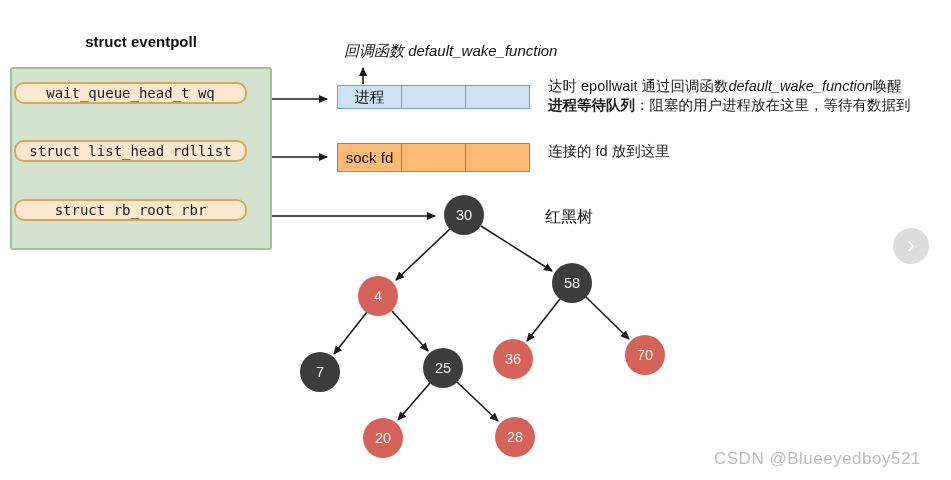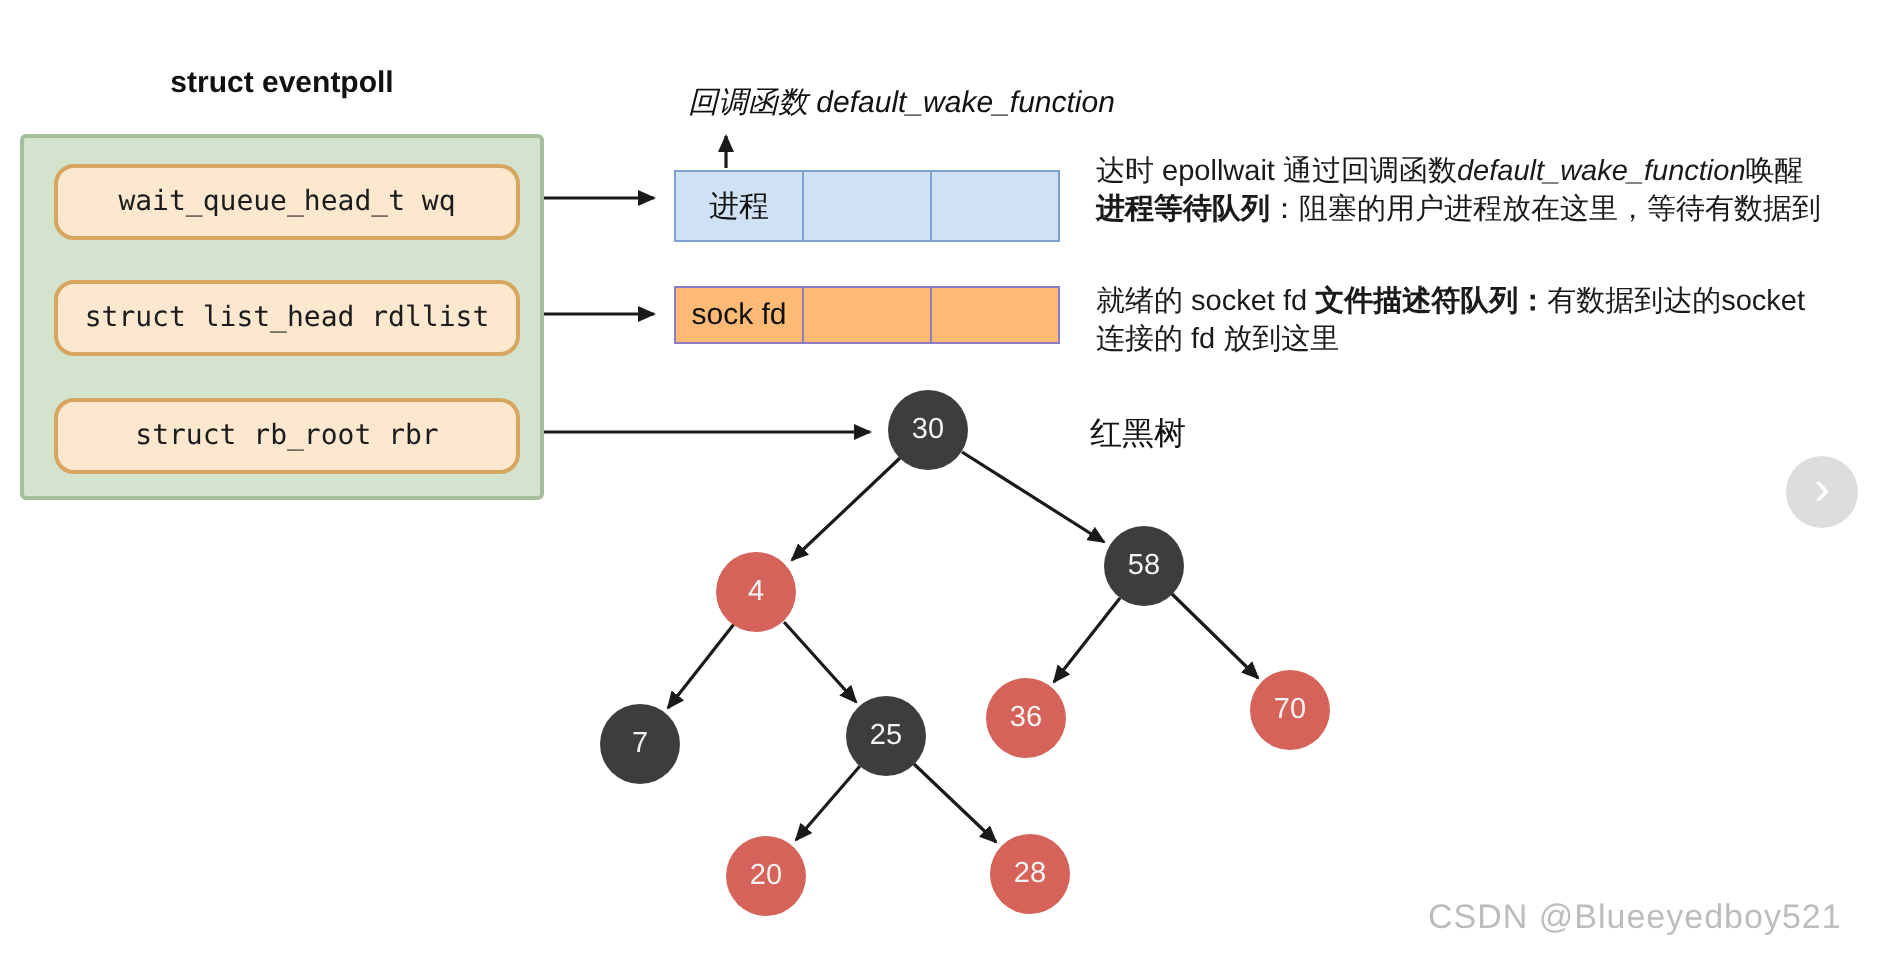--- a/index.html
+++ b/index.html
@@ -24,21 +24,21 @@
     font-size: 15px; font-weight: 700; color: #111;
   }
   .eventpoll-box {
     left: 10px; top: 67px; width: 262px; height: 183px;
     background: #d3e3ce;
     border: 2px solid #a5bf9c;
     border-radius: 3px;
   }
   .struct-field {
     position: absolute;
-    left: 15px; width: 233px; height: 38px;
+    left: 2px; width: 233px; height: 22px;
     background: #fce8cf;
     border: 2px solid #d8a55e;
     border-radius: 10px;
     display: flex; align-items: center; justify-content: center;
     font-family: "DejaVu Sans Mono", "Liberation Mono", monospace;
     font-size: 14px; color: #1c1c1c; white-space: nowrap;
   }
   .field-0 { top: 13px; }
   .field-1 { top: 71px; }
   .field-2 { top: 130px; }
@@ -53,21 +53,21 @@
   
   .queue {
     display: flex;
     left: 337px; width: 193px;
   }
   .queue .cell {
     flex: 1 1 0;
     display: flex; align-items: center; justify-content: center;
     font-size: 15px; color: #111;
   }
-  .queue-process { top: 85px; height: 36px; background: #cfe2f3; border: 1.5px solid #7da1cf; }
+  .queue-process { top: 85px; height: 24px; background: #cfe2f3; border: 1.5px solid #7da1cf; }
   .queue-process .cell + .cell { border-left: 1.5px solid #7da1cf; }
   .queue-sockfd { top: 143px; height: 29px; background: #fdba74; border: 1.5px solid #8e7cc3; }
   .queue-sockfd .cell + .cell { border-left: 1.5px solid #8e7cc3; }
 
   
   .annotation {
     left: 548px; width: 398px;
     font-size: 14.5px; line-height: 19px; color: #1a1a1a;
   }
   .annotation-1 { top: 77px; }
@@ -174,21 +174,20 @@
     <div class="cell"></div>
     <div class="cell"></div>
   </div>
 
   <div class="abs annotation annotation-1">
     <div><span>达时 epollwait 通过回调函数</span><span class="i">default_wake_function</span><span>唤醒</span></div>
     <div><span class="b">进程等待队列</span><span>：阻塞的用户进程放在这里，等待有数据到</span></div>
   </div>
 
   <div class="abs annotation annotation-2">
-    <div><span>就绪的 socket fd </span><span class="b">文件描述符队列：</span><span>有数据到达的socket</span></div>
     <div><span>连接的 fd 放到这里</span></div>
   </div>
 
   <div class="abs rbtree-label">红黑树</div>
 
   <div class="node node-dark" style="left:444px; top:195px;">30</div>
   <div class="node node-red" style="left:358px; top:276px;">4</div>
   <div class="node node-dark" style="left:552px; top:263px;">58</div>
   <div class="node node-dark" style="left:300px; top:352px;">7</div>
   <div class="node node-dark" style="left:423px; top:348px;">25</div>

